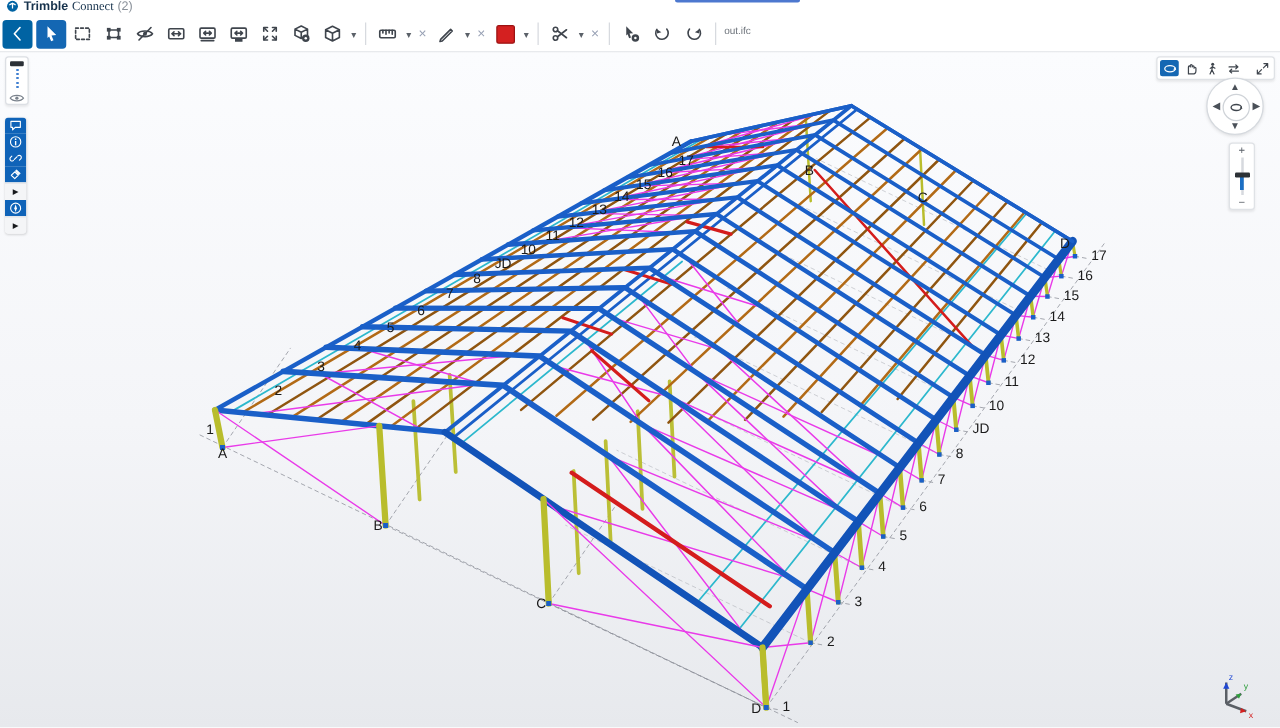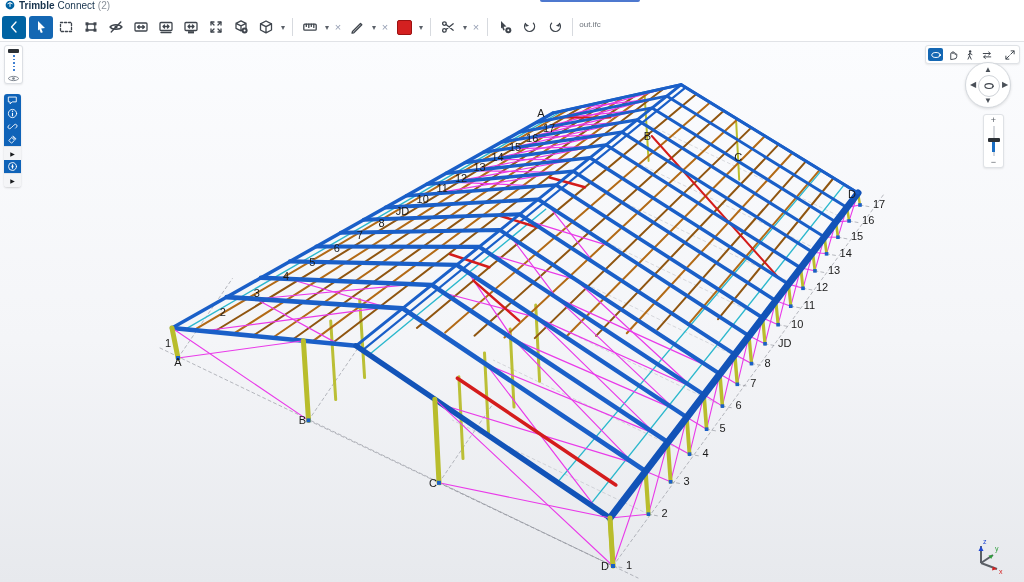--- a/index.html
+++ b/index.html
@@ -3,21 +3,21 @@
 <meta charset="utf-8">
 <style>
   html,body{margin:0;padding:0;width:1024px;height:582px;overflow:hidden;
     font-family:"Liberation Sans","DejaVu Sans",sans-serif;background:#fff;}
   .app{width:1024px;height:582px;display:flex;flex-direction:column;position:relative;}
   
   .hdr{height:13px;display:flex;align-items:flex-start;padding-left:5px;position:relative;
        background:#fff;font-size:10px;color:#1c2b39;}
   .hdr .logo{width:10px;height:10px;margin-right:4px;}
   .hdr b{font-weight:bold;color:#16324c;}
-  .hdr .lt{margin-left:3px;color:#16324c;}
+  .hdr .lt{margin-left:3px;color:#16324c;font-family:Liberation Serif, serif;}
   .hdr .cnt{margin-left:3px;color:#8a919a;}
   .tab-ind{position:absolute;left:540px;top:0;width:100px;height:2px;background:#4d78cf;border-radius:0 0 2px 2px;}
   .tab-lb{position:absolute;left:540px;top:20px;width:100px;text-align:center;font-size:8px;color:#6d737b;}
   
   .tbar{height:28px;background:#fff;border-bottom:1px solid #e1e3e7;display:flex;align-items:center;
         padding-left:2px;gap:1px;}
   .tbtn{width:24px;height:23px;border:none;background:transparent;border-radius:3px;display:flex;
         align-items:center;justify-content:center;color:#3f454d;padding:0;cursor:pointer;}
   .tbtn.primary{background:#0063a3;color:#fff;margin-right:2px;}
   .tbtn.sel{background:#1467b3;color:#fff;}

